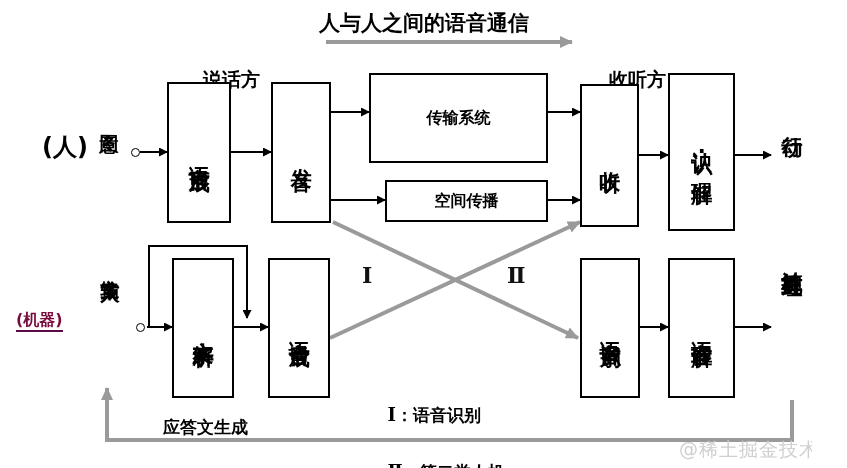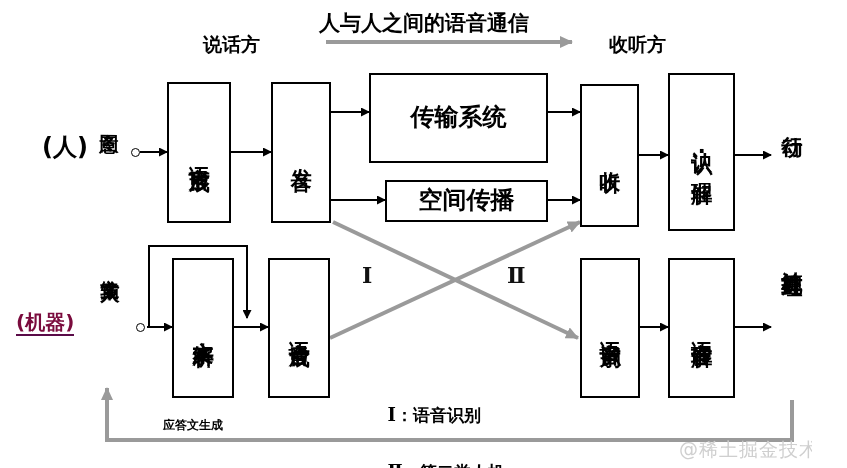--- a/index.html
+++ b/index.html
@@ -30,44 +30,44 @@
     line-height:1.06;
     text-align:center;
   }
   
   .vbox .tx{
     writing-mode:vertical-rl;
     text-orientation:upright;
     letter-spacing:2px;
     font-size:21px;
   }
-  .hbox .tx{font-size:24px;}
+  .hbox .tx{font-size:16px;}
   .hbox .tx2{font-size:16px;font-weight:700;}
 
   .lbl{
     position:absolute;
     color:#000;
     font-weight:700;
     line-height:1.05;
     white-space:pre;
   }
   .vlbl{
     writing-mode:vertical-rl;
     text-orientation:upright;
     letter-spacing:1px;
   }
   .title{
     font-size:21px;
     font-weight:700;
     color:#000;
     letter-spacing:0px;
   }
-  .sectlbl{font-size:19px;font-weight:700;}
+  .sectlbl{font-size:19px;font-weight:700;margin-top:35px;}
   .machine{
-    font-size:20px;
+    font-size:16px;
     font-weight:700;
     color:#7a0b3d;
     border-bottom:2px solid #5a0b48;
     padding-bottom:1px;
   }
   .roman{
     font-family:"DejaVu Serif","Liberation Serif",serif;
     font-size:22px;
     font-weight:700;
     color:#111;
@@ -77,21 +77,21 @@
     font-size:17px;
     font-weight:700;
     color:#000;
     line-height:1.45;
     white-space:pre;
   }
   .legend .rn{
     font-family:"DejaVu Serif","Liberation Serif",serif;
     font-size:18px;
   }
-  .fbtext{font-size:12px;font-weight:700;color:#000;}
+  .fbtext{font-size:17px;font-weight:700;color:#000;}
   .wm{
     position:absolute;
     font-size:19px;
     color:#cfcfcf;
     font-weight:500;
     letter-spacing:1px;
     white-space:pre;
   }
   .dot{
     position:absolute;

